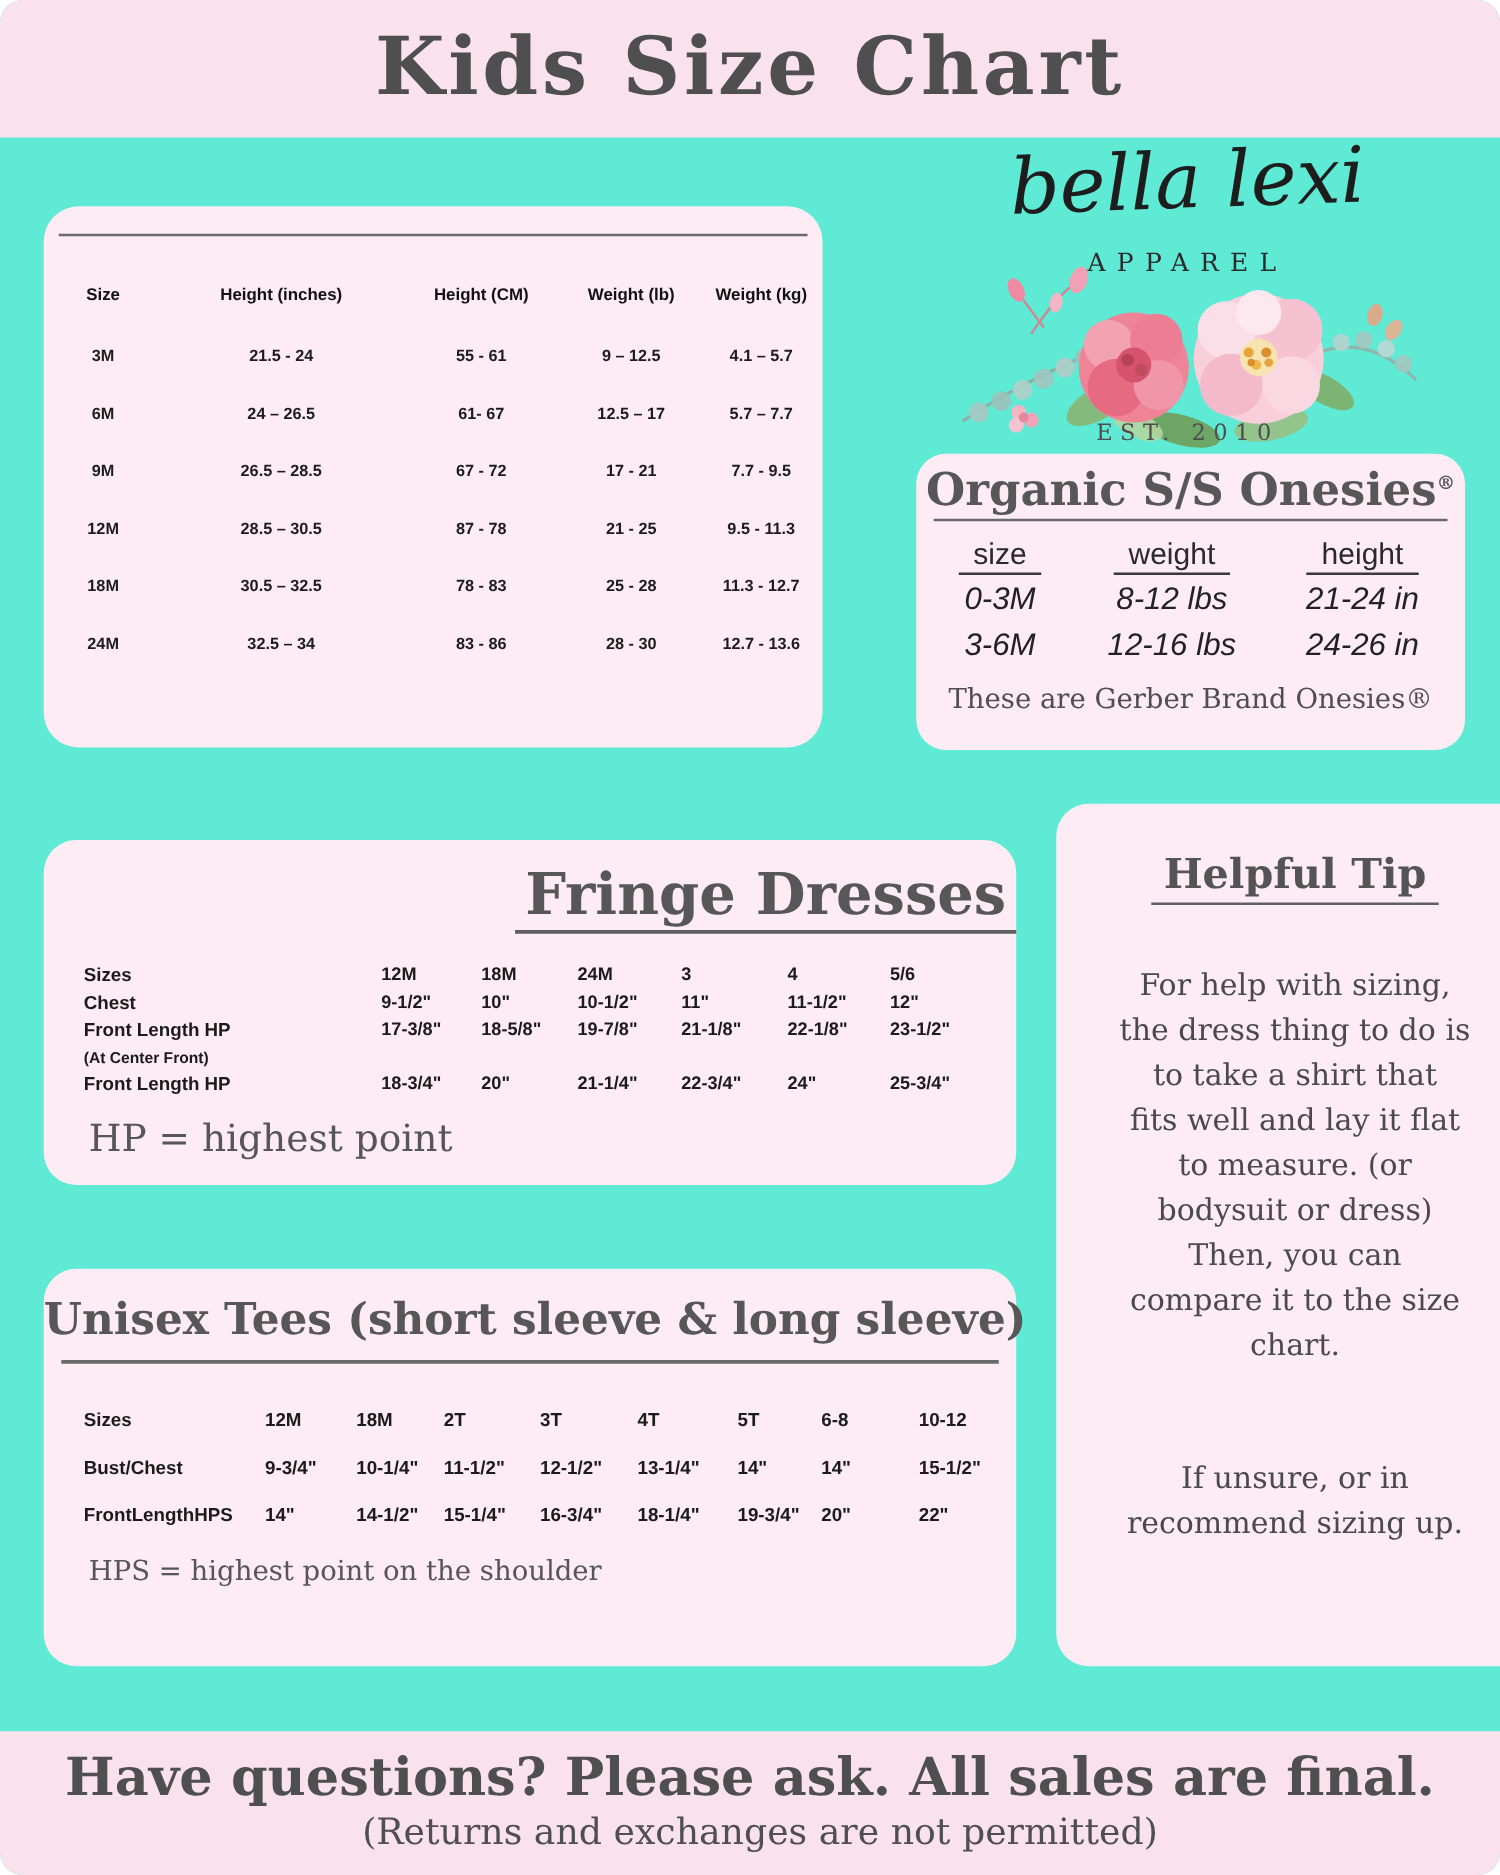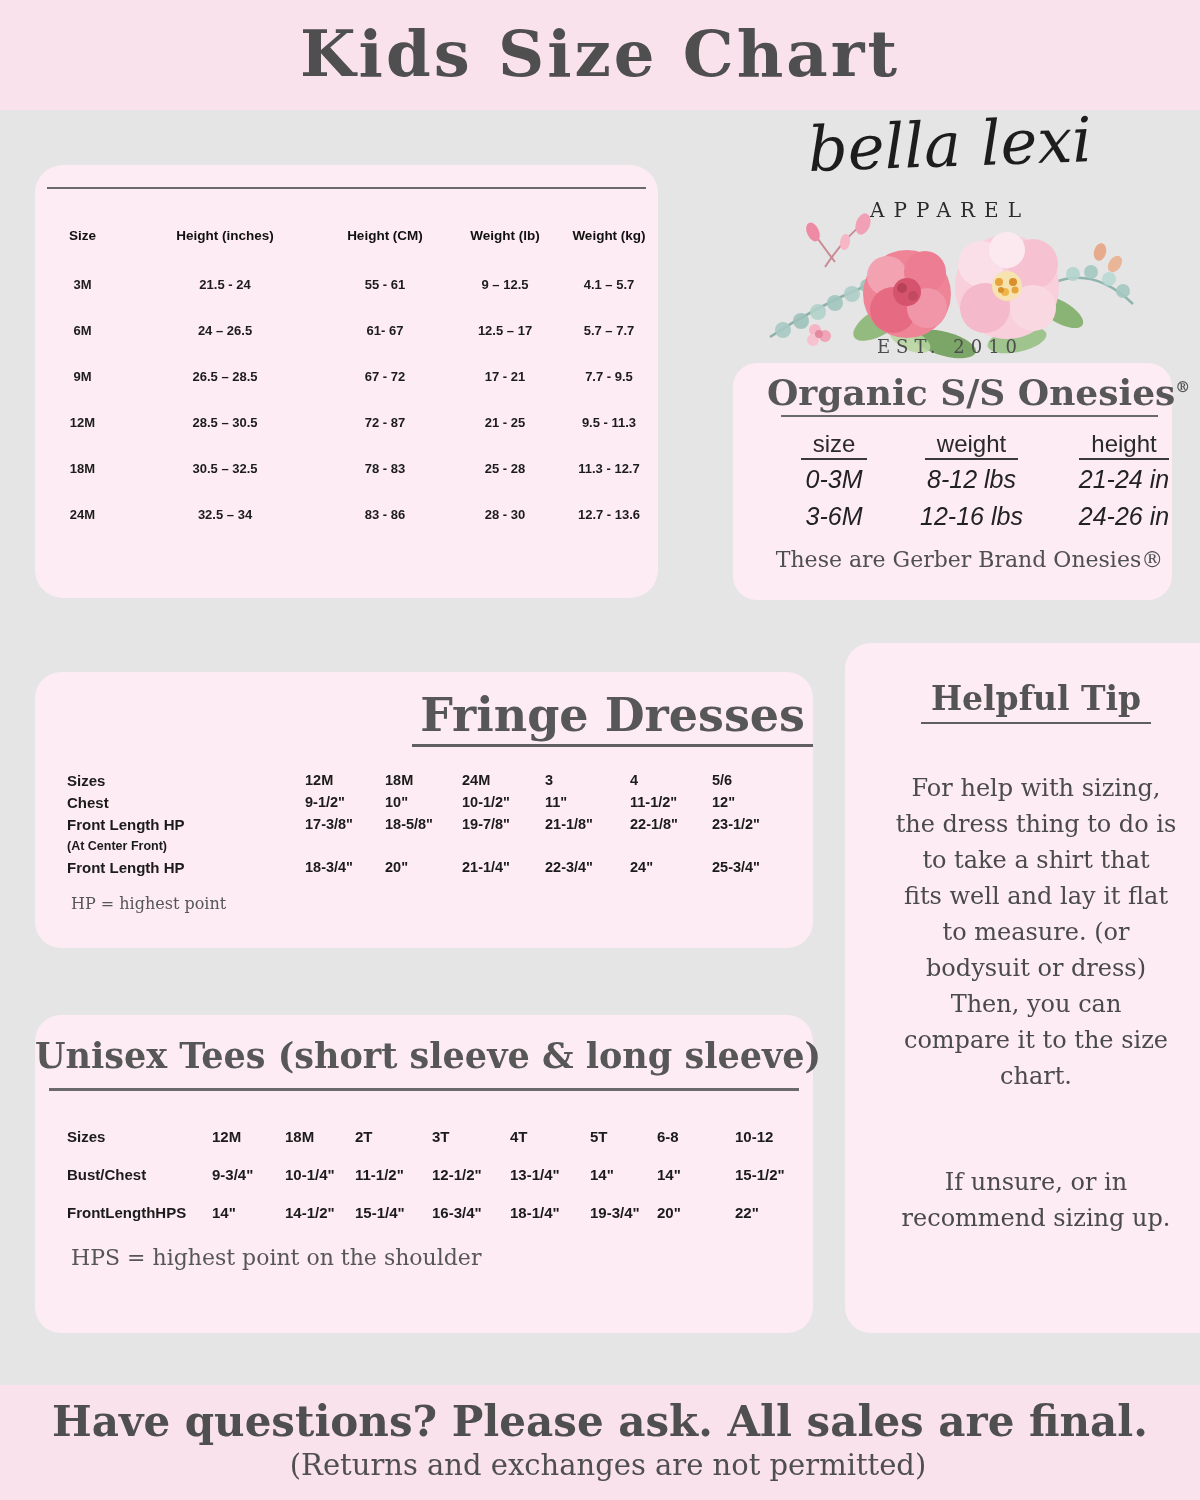--- a/index.html
+++ b/index.html
@@ -1,17 +1,17 @@
 <!DOCTYPE html>
 <html><head>
 <meta charset="utf-8">
 <style>
   html,body{margin:0;padding:0;background:#ffffff;}
-  .page{position:relative;width:1200px;height:1500px;background:#e5e5e5;overflow:hidden;
-        font-family:"DejaVu Serif",serif;}
+  .page{position:relative;width:1200px;height:1500px;background:#5eead4;overflow:hidden;
+        font-family:"DejaVu Serif",serif;border-radius:18px;}
   .band{position:absolute;left:0;width:1200px;background:#fae2ec;}
   .band-top{top:0;height:110px;}
   .band-bottom{top:1385px;height:115px;}
   .page-title{margin:0;text-align:center;line-height:108px;font-size:64px;font-weight:bold;
         color:#4f4f4f;letter-spacing:3px;font-family:"DejaVu Serif",serif;}
   .box{position:absolute;background:#fdecf3;border-radius:28px;}
   .slab{font-family:"DejaVu Serif",serif;color:#565656;}
   .sec-title{margin:0;text-align:center;font-weight:bold;color:#575757;white-space:nowrap;
         font-family:"DejaVu Serif",serif;}
   .rule{border-bottom:2px solid #6a6a6a;height:0;}
@@ -32,21 +32,21 @@
   .logo{position:absolute;left:750px;top:112px;width:400px;height:256px;}
   .logo-script{position:absolute;top:-4px;left:0;right:0;text-align:center;font-style:italic;
         font-size:62px;color:#1d1d1d;transform:rotate(-2deg);font-family:"DejaVu Serif",serif;white-space:nowrap;}
   .logo-apparel{position:absolute;top:86px;left:0;right:0;text-align:center;font-size:20px;
         letter-spacing:9px;color:#2b2b2b;font-family:"DejaVu Serif",serif;}
   .flowers{position:absolute;top:100px;left:5px;}
   .logo-est{position:absolute;top:224px;left:0;right:0;text-align:center;font-size:18px;
         letter-spacing:6px;color:#4d4d4d;font-family:"DejaVu Serif",serif;z-index:2;}
 
   
-  .organic{left:733px;top:363px;width:439px;height:237px;border-radius:24px;padding-top:8px;box-sizing:border-box;padding-left:34px;}
+  .organic{left:733px;top:363px;width:439px;height:237px;border-radius:24px;padding-top:8px;box-sizing:border-box;}
   .organic .sec-title{font-size:36px;}
   .organic .reg{font-size:15px;vertical-align:super;font-weight:bold;}
   .organic .rule{margin:2px 14px 0 14px;}
   .org-table{margin:12px 12px 0 12px;}
   .org-row{display:grid;grid-template-columns:110px 165px 140px;justify-items:center;align-items:center;}
   .org-row.head{height:32px;}
   .org-row.vals{height:37px;font-style:italic;}
   .org-h{font-size:24px;color:#2a2a2a;border-bottom:2px solid #3a3a3a;padding:0 12px;}
   .org-v{font-size:25px;color:#222;}
   .org-note{margin-top:12px;text-align:center;font-size:22px;color:#4f4f4f;font-family:"DejaVu Serif",serif;}
@@ -56,21 +56,21 @@
   .fringe .title-wrap{text-align:right;}
   .fringe .title-span{display:inline-block;font-size:46px;font-weight:bold;color:#575757;
         border-bottom:3px solid #5f5f5f;padding:0 8px 2px 8px;font-family:"DejaVu Serif",serif;}
   .f-table{margin:22px 0 0 32px;}
   .f-row{display:grid;grid-template-columns:238px 80px 77px 83px 85px 82px 90px;height:22px;align-items:center;}
   .f-row.small{height:21px;}
   .f-cell{font-family:"Liberation Sans","DejaVu Sans",sans-serif;font-size:14.5px;font-weight:bold;
         color:#1b1b1b;text-align:left;}
   .f-cell.lab{font-size:15px;}
   .f-cell.small-lab{font-size:12.5px;}
-  .f-note{margin:16px 0 0 36px;font-size:16px;color:#565656;}
+  .f-note{margin:16px 0 0 36px;font-size:30px;color:#565656;}
 
   
   .tip{left:845px;top:643px;width:382px;height:690px;border-radius:26px;padding-top:36px;box-sizing:border-box;}
   .tip .title-wrap{text-align:center;}
   .tip .title-span{display:inline-block;font-size:33px;font-weight:bold;color:#545454;
         border-bottom:2px solid #5f5f5f;padding:0 10px 4px 10px;font-family:"DejaVu Serif",serif;}
   .tip-p{margin-top:46px;text-align:center;font-size:24px;line-height:36px;color:#4a4a4a;
         font-family:"DejaVu Serif",serif;}
   .tip-p.second{margin-top:70px;}
 
@@ -127,21 +127,21 @@
       <div class="b-row">
         <div class="b-cell">9M</div>
         <div class="b-cell">26.5 – 28.5</div>
         <div class="b-cell">67 - 72</div>
         <div class="b-cell">17 - 21</div>
         <div class="b-cell">7.7 - 9.5</div>
       </div>
       <div class="b-row">
         <div class="b-cell">12M</div>
         <div class="b-cell">28.5 – 30.5</div>
-        <div class="b-cell">72 - 87</div>
+        <div class="b-cell">87 - 78</div>
         <div class="b-cell">21 - 25</div>
         <div class="b-cell">9.5 - 11.3</div>
       </div>
       <div class="b-row">
         <div class="b-cell">18M</div>
         <div class="b-cell">30.5 – 32.5</div>
         <div class="b-cell">78 - 83</div>
         <div class="b-cell">25 - 28</div>
         <div class="b-cell">11.3 - 12.7</div>
       </div>

